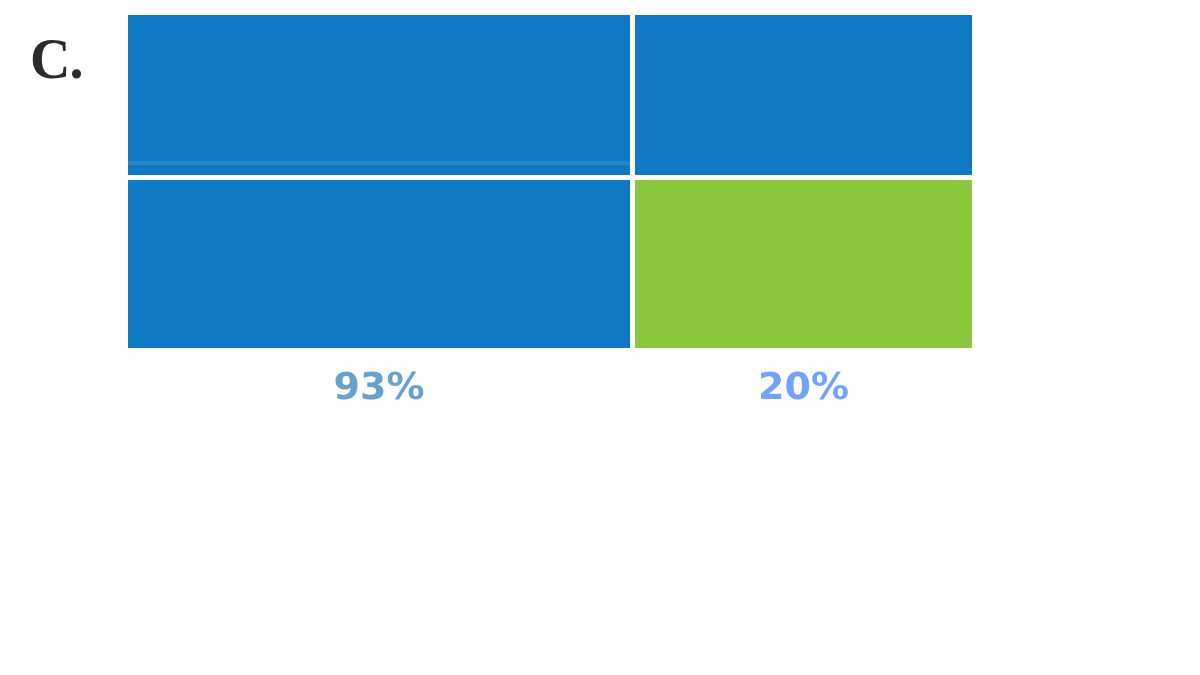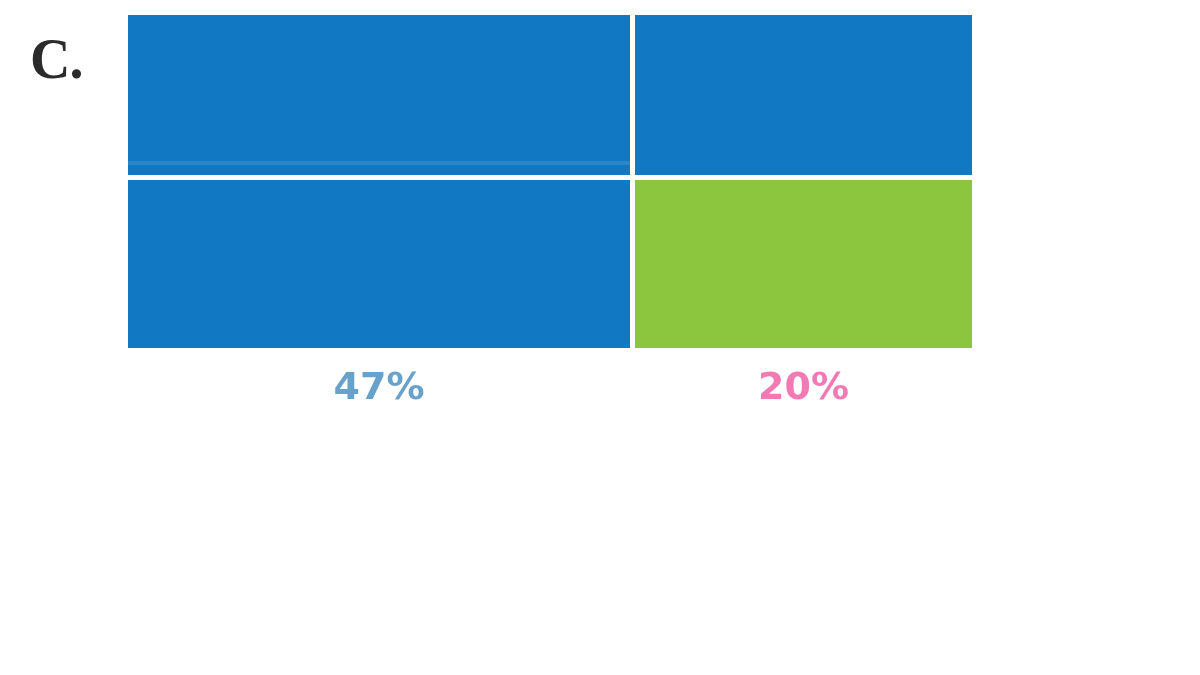--- a/index.html
+++ b/index.html
@@ -103,21 +103,21 @@
     opacity: 0.72;
   }
   #caption-major {
     left: 0px;
     width: 502px;
     color: #2f7fb8;
   }
   #caption-minor {
     left: 507px;
     width: 337px;
-    color: #ec4899;
+    color: #3b82f6;
   }
 </style>
 </head>
 <body>
 
 <div id="figure-root">
 
   <div id="panel-letter">C.</div>
 
   <div id="bar-matrix">
@@ -130,17 +130,17 @@
     </div>
 
     <div class="matrix-row" id="row-bottom">
       <div class="matrix-cell cell-major fill-blue"></div>
       <div class="matrix-cell cell-minor fill-green"></div>
     </div>
 
   </div>
 
   <div id="caption-row">
-    <div class="caption" id="caption-major">47%</div>
+    <div class="caption" id="caption-major">93%</div>
     <div class="caption" id="caption-minor">20%</div>
   </div>
 
 </div>
 
 </body></html>

